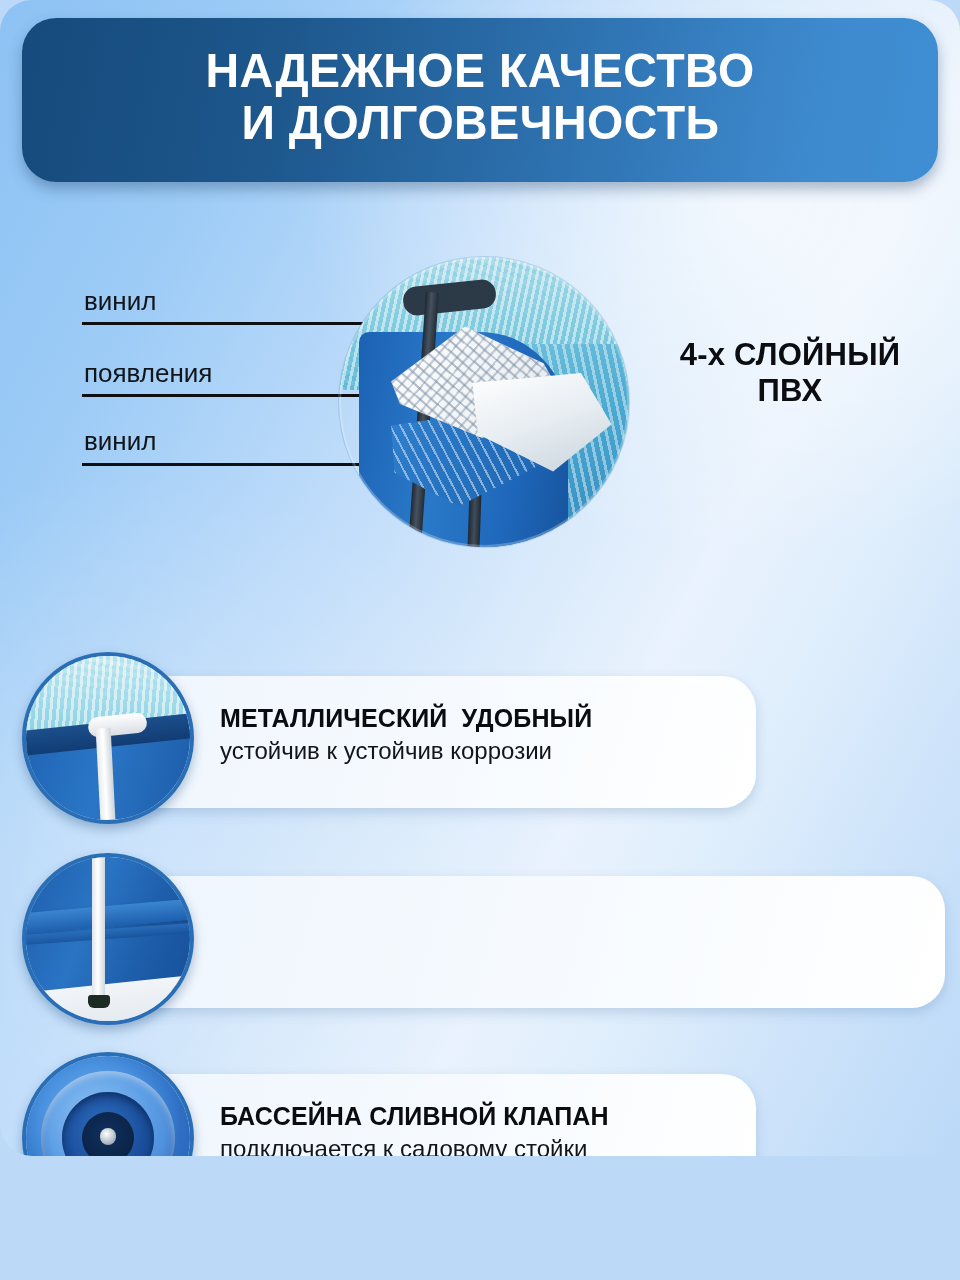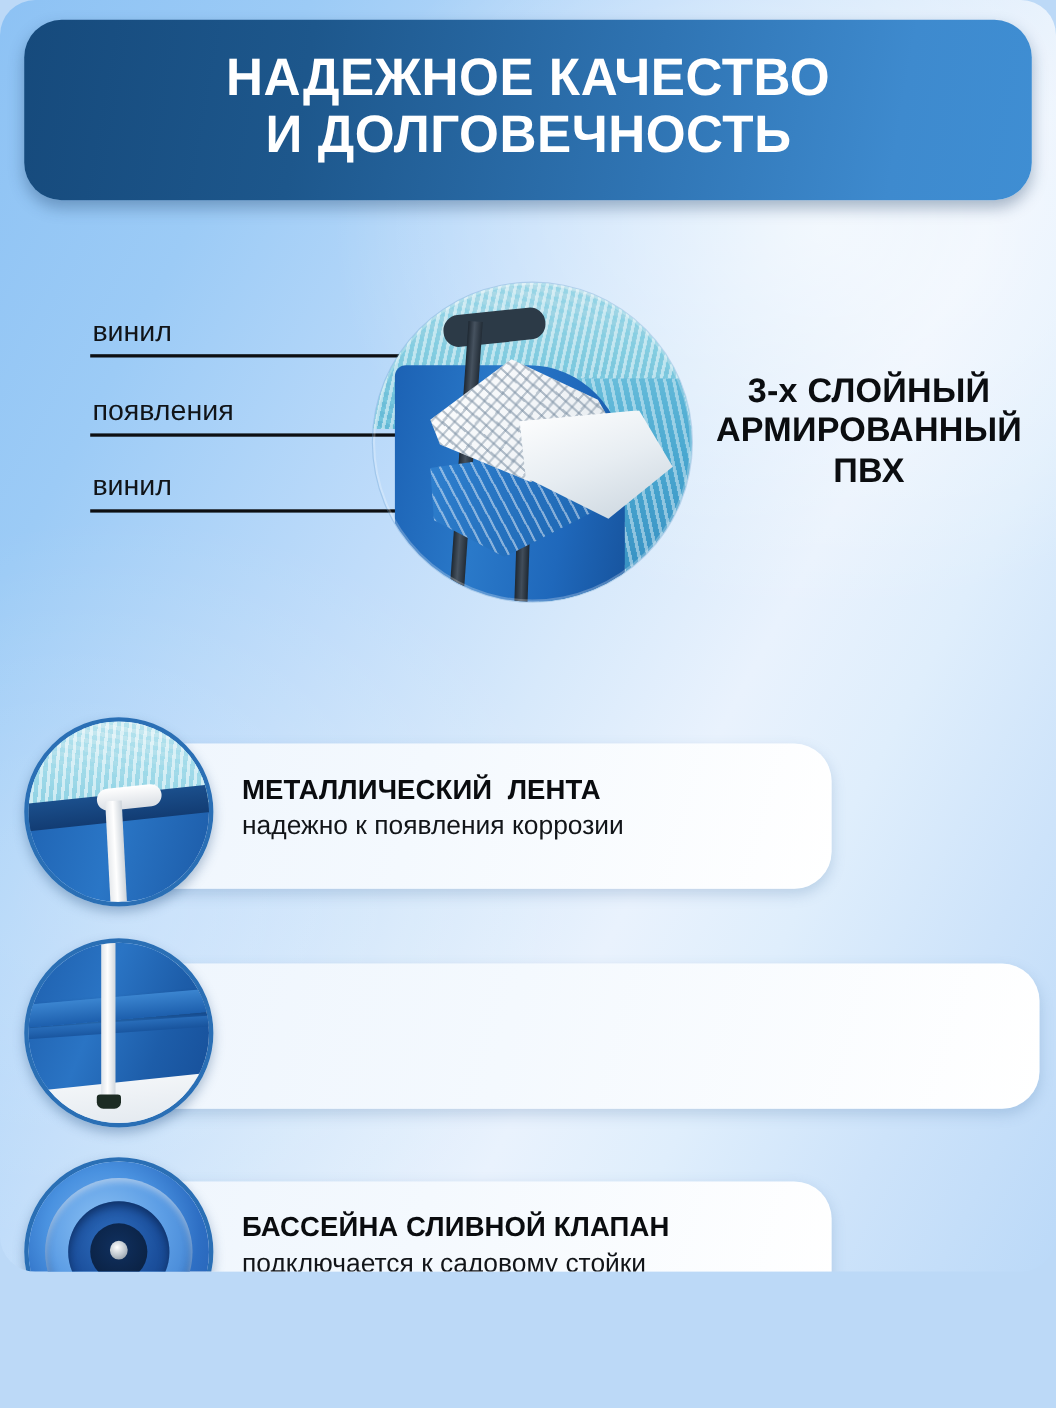--- a/index.html
+++ b/index.html
@@ -390,37 +390,36 @@
       <div class="rim-dark"></div>
       <div class="post"></div>
       <div class="post2"></div>
       <div class="vinyl-under"></div>
       <div class="mesh"></div>
       <div class="mesh-flap"></div>
       <div class="ring"></div>
     </div>
 
     <div class="pvc-title">
-      <div>3-х СЛОЙНЫЙ</div>
-      <div>АРМИРОВАННЫЙ</div>
+      <div>4-х СЛОЙНЫЙ</div>
       <div>ПВХ</div>
     </div>
   </div>
 
   <div class="feature-card card-1"></div>
   <div class="feature-thumb thumb-1">
     <div class="t1-water"></div>
     <div class="t1-wall"></div>
     <div class="t1-rail"></div>
     <div class="t1-joint"></div>
     <div class="t1-leg"></div>
   </div>
   <div class="feature-text ft-1">
-    <div class="feature-title">МЕТАЛЛИЧЕСКИЙ  ЛЕНТА</div>
-    <div class="feature-sub">надежно к появления коррозии</div>
+    <div class="feature-title">МЕТАЛЛИЧЕСКИЙ  УДОБНЫЙ</div>
+    <div class="feature-sub">устойчив к устойчив коррозии</div>
   </div>
 
   <div class="feature-card card-2"></div>
   <div class="feature-thumb thumb-2">
     <div class="t2-wall"></div>
     <div class="t2-band"></div>
     <div class="t2-band2"></div>
     <div class="t2-ground"></div>
     <div class="t2-leg"></div>
     <div class="t2-foot"></div>

